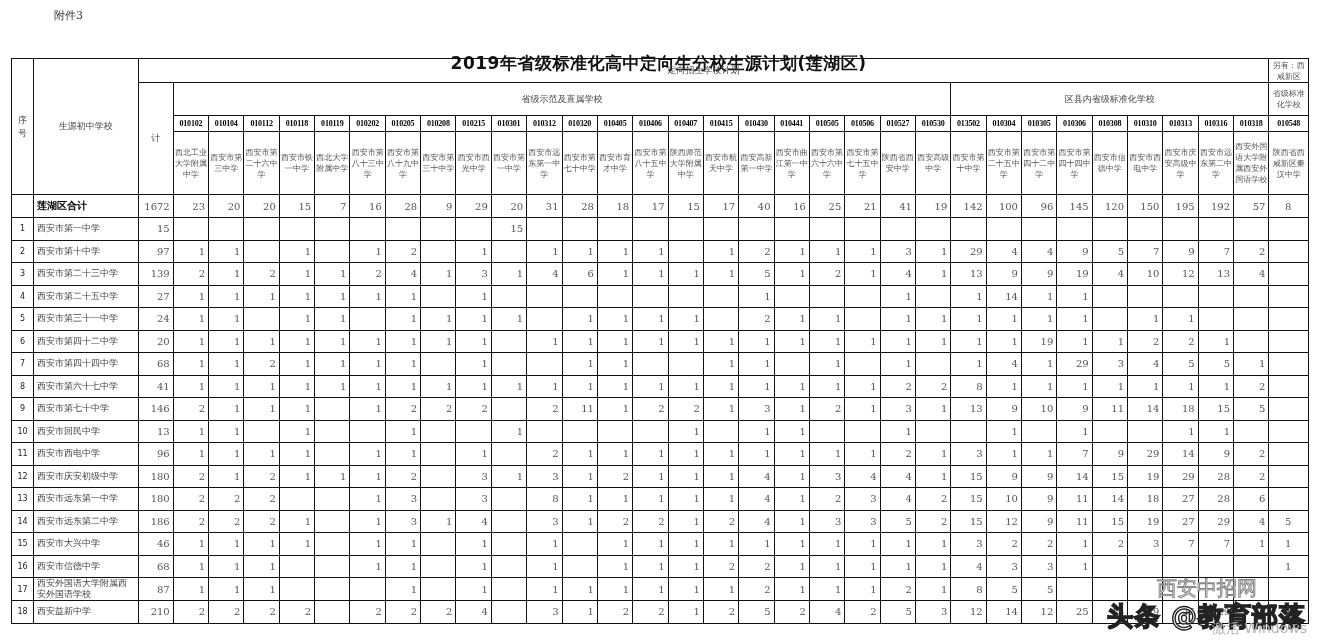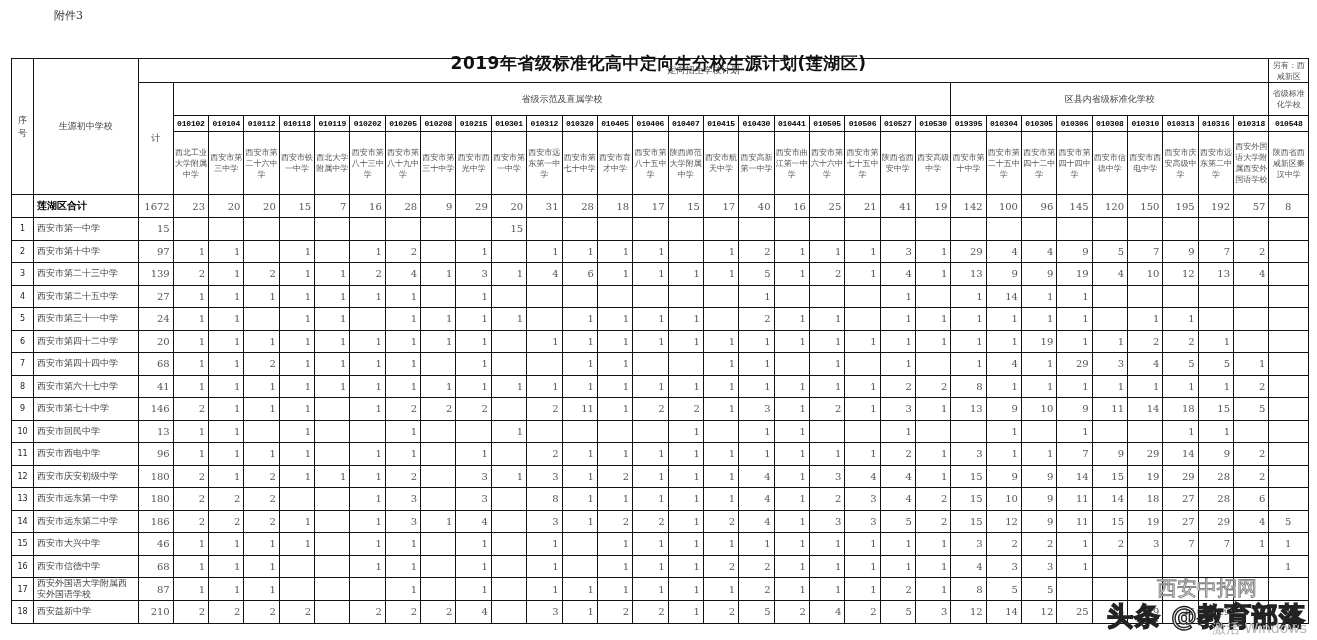--- a/index.html
+++ b/index.html
@@ -2,21 +2,21 @@
 <html><head>
 <meta charset="utf-8">
 <style>
   html, body { margin:0; padding:0; background:#ffffff; }
   body { width:1317px; height:640px; overflow:hidden; position:relative; font-family:"DejaVu Serif","Liberation Serif",serif; color:#222; }
   .attach { position:absolute; left:14px; top:8px; font-size:11px; color:#333;margin-left:40px; }
   .title { position:absolute; left:0; width:1317px; top:52px; text-align:center; font-size:17px; font-weight:bold; font-family:"DejaVu Sans","Liberation Sans",sans-serif; color:#111; letter-spacing:0.5px; }
   table.grid { position:absolute; left:11px; top:58px; width:1298px; border-collapse:collapse; table-layout:fixed; }
   table.grid td, table.grid th { border:1.6px solid #111; padding:0 2px; font-weight:normal; font-size:9px; overflow:hidden; }
   .hdr { text-align:center; color:#444;margin-top:24px; }
-  .code { font-family:Liberation Mono, monospace; font-weight:bold !important; font-size:8px !important; color:#000; text-align:center; padding:0 !important; letter-spacing:-0.2px;margin-left:28px; }
+  .code { font-family:Liberation Serif, serif; font-weight:bold !important; font-size:8px !important; color:#000; text-align:center; padding:0 !important; letter-spacing:-0.2px;margin-left:28px; }
   .sname { text-align:center; color:#555; font-size:8px !important; line-height:11px; padding:0 1px !important; }
   .num { text-align:right; color:#555; font-size:10px !important; padding-right:3px !important; }
   .seq { text-align:center; font-size:8px !important; font-family:"DejaVu Sans","Liberation Sans",sans-serif; color:#222; }
   .school { text-align:left; color:#444; font-size:9px !important; white-space:nowrap; padding-left:3px !important; line-height:11px; }
   .school.wrap { white-space:normal; }
   .total-label { font-weight:bold !important; font-family:"DejaVu Sans","Liberation Sans",sans-serif; color:#000; font-size:10px !important; text-align:left; padding-left:3px !important; }
   .top-plan { height:24px; }
   .top-group { height:33px; }
   .top-code { height:16px; }
   .top-sname { height:63px; }
@@ -70,21 +70,21 @@
         <th class="code">010405</th>
         <th class="code">010406</th>
         <th class="code">010407</th>
         <th class="code">010415</th>
         <th class="code">010430</th>
         <th class="code">010441</th>
         <th class="code">010505</th>
         <th class="code">010506</th>
         <th class="code">010527</th>
         <th class="code">010530</th>
-        <th class="code">019395</th>
+        <th class="code">013502</th>
         <th class="code">010304</th>
         <th class="code">010305</th>
         <th class="code">010306</th>
         <th class="code">010308</th>
         <th class="code">010310</th>
         <th class="code">010313</th>
         <th class="code">010316</th>
         <th class="code">010318</th>
         <th class="code">010548</th>
       </tr>

